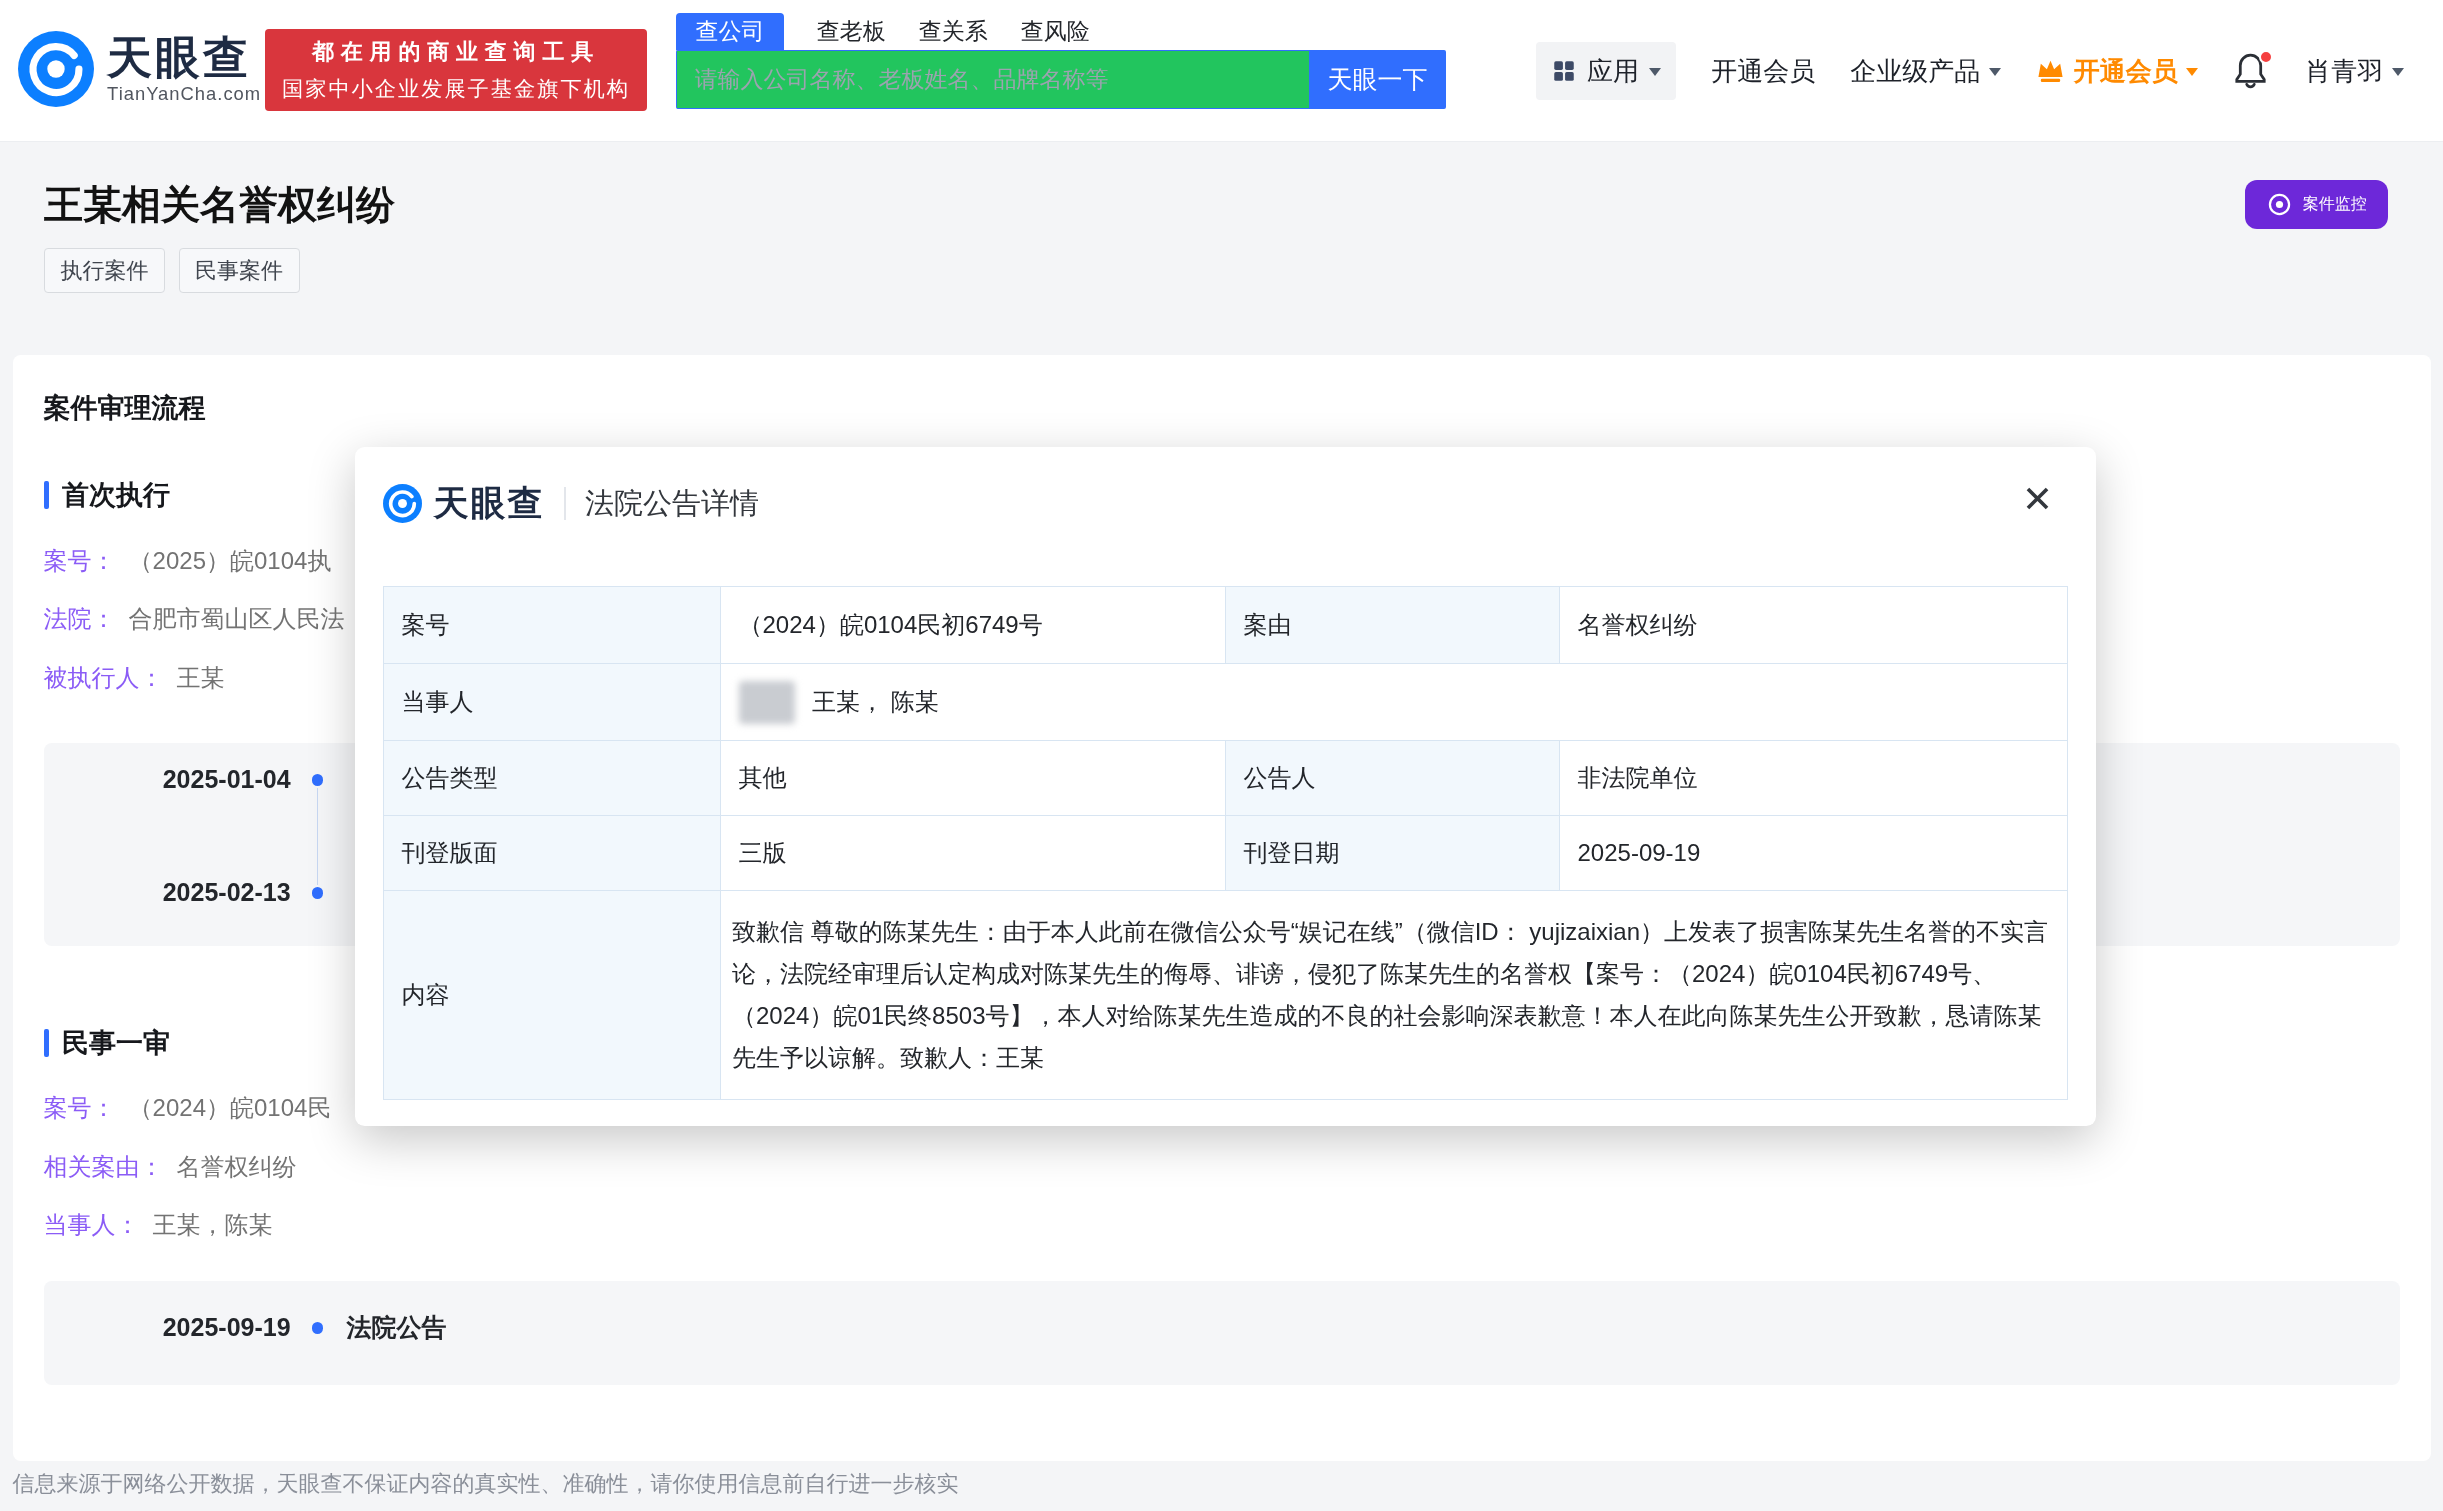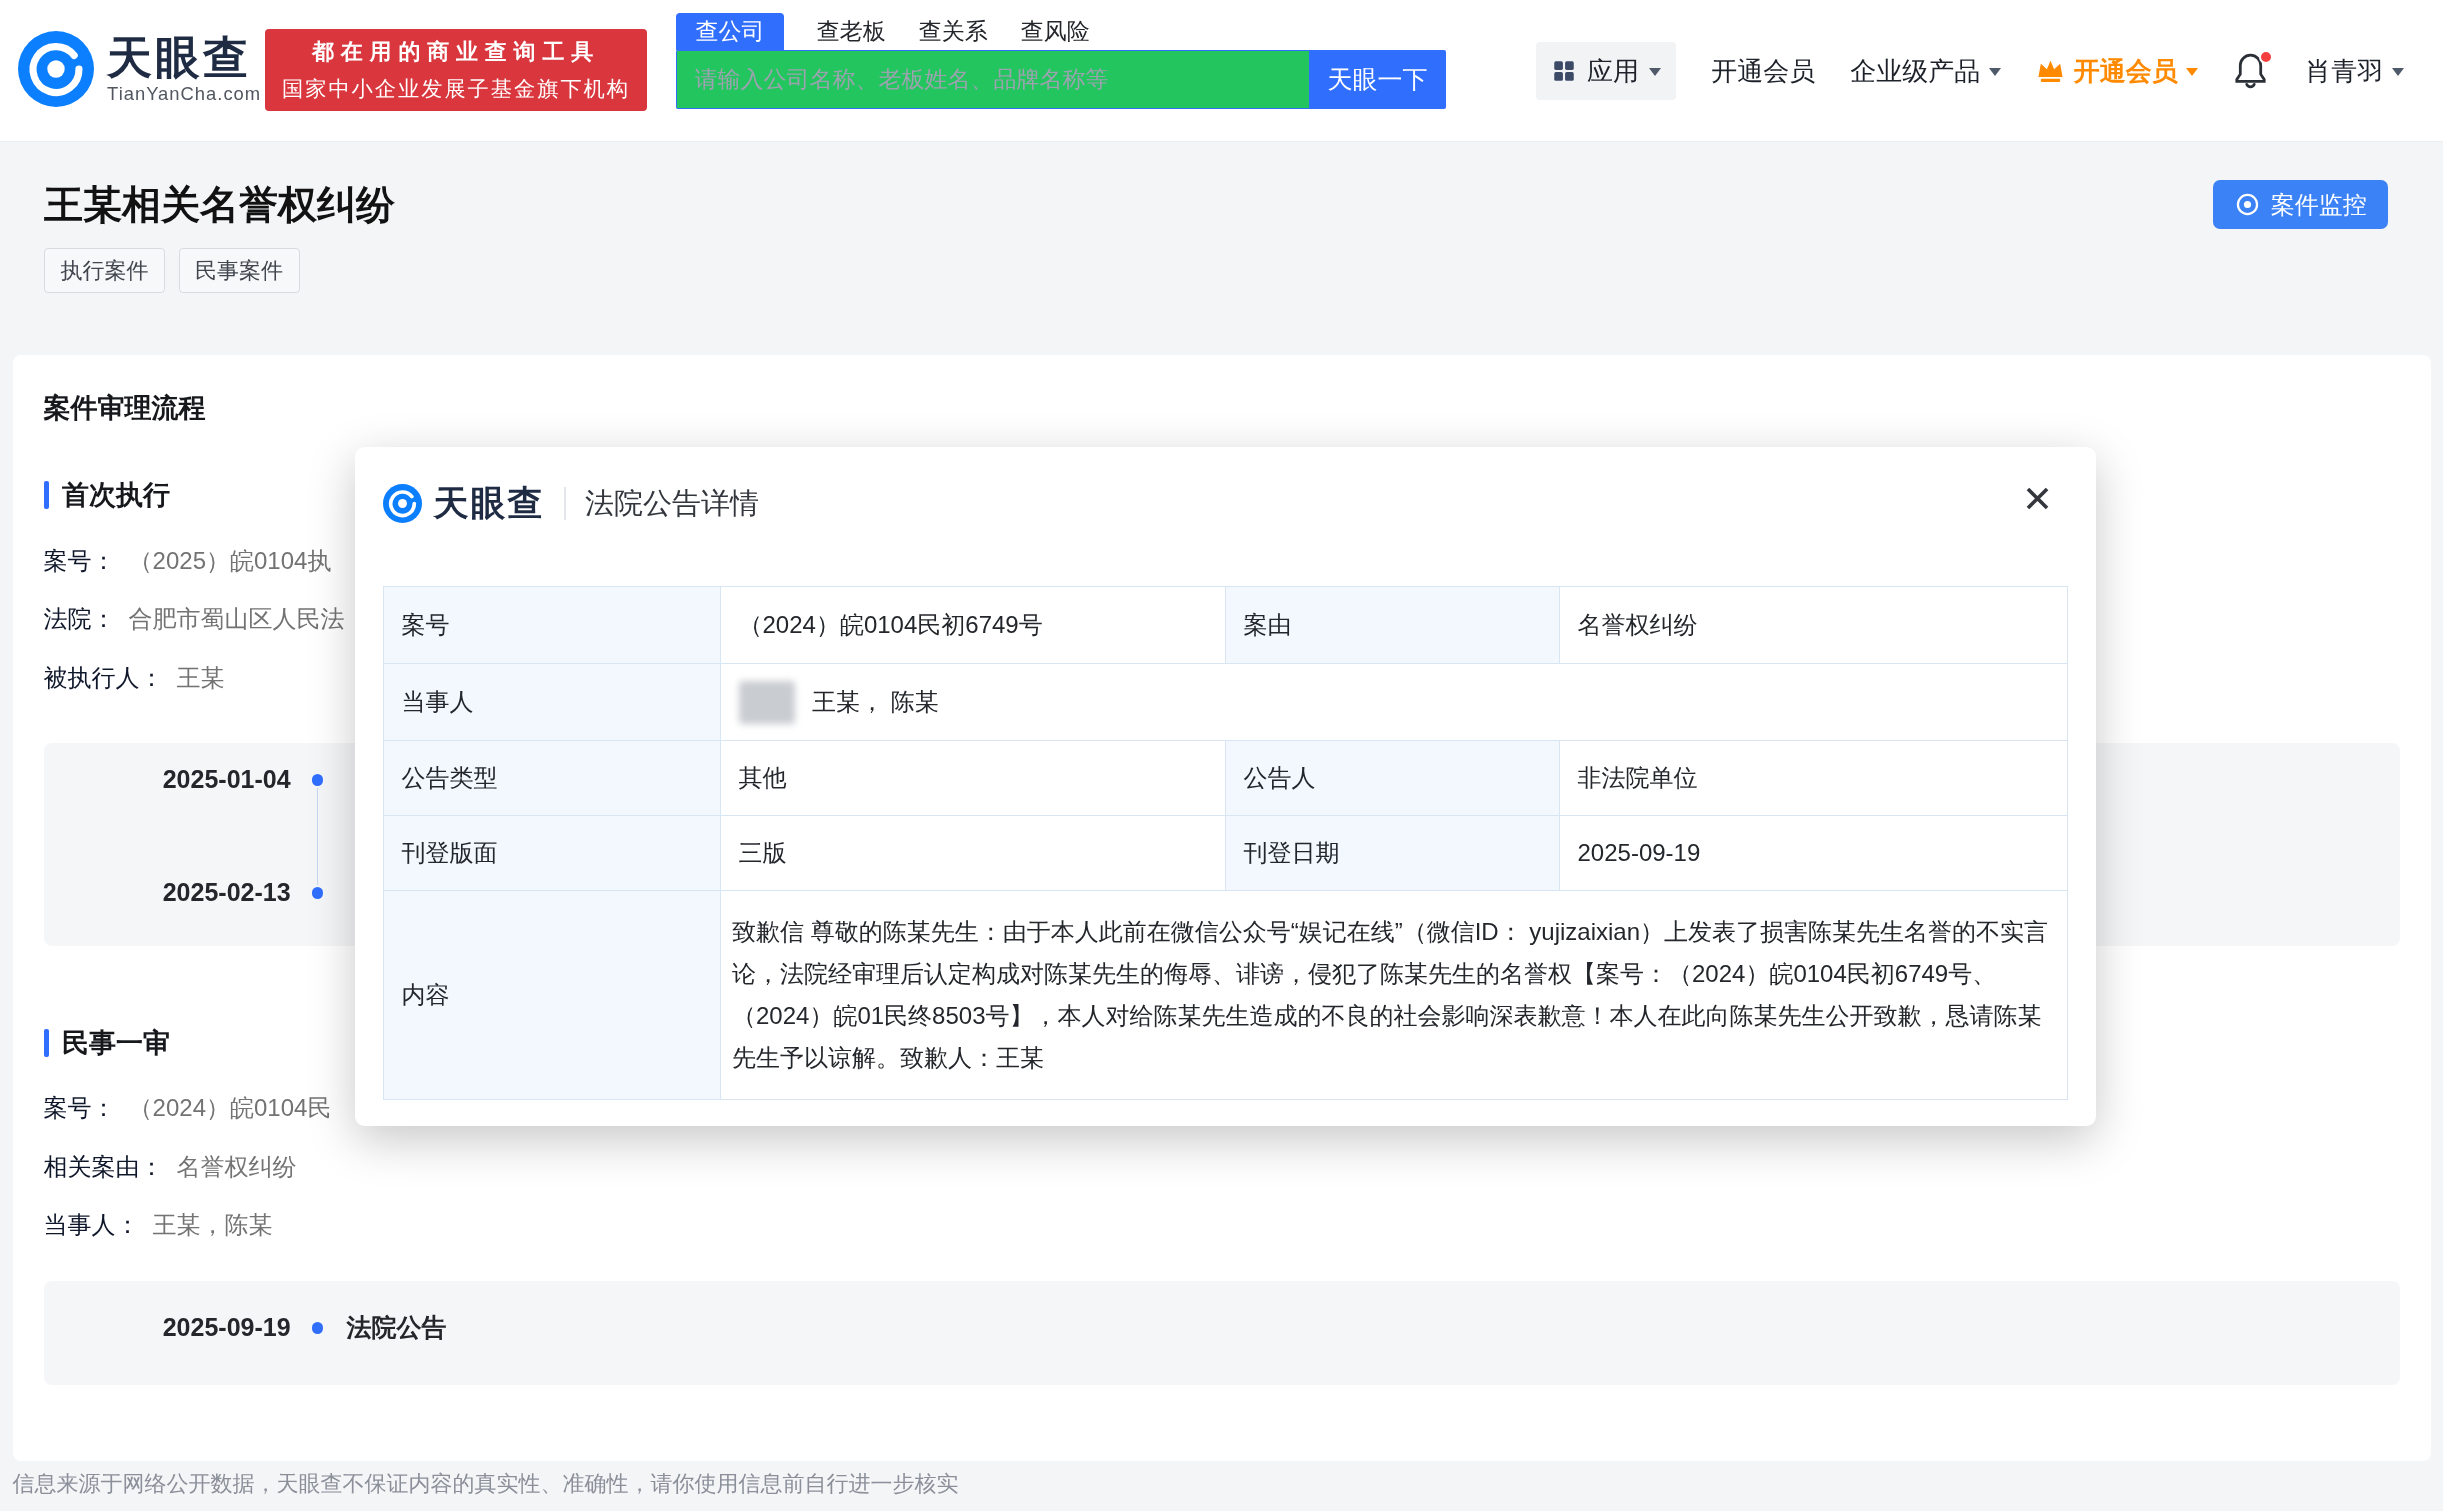--- a/index.html
+++ b/index.html
@@ -31,30 +31,30 @@
   .nav-item.vip .vip-label { color:#FF8A00; font-weight:600; }
   .caret { width:0; height:0; border-left:6.8px solid transparent; border-right:6.8px solid transparent; border-top:8.7px solid #4E5969; margin-top:2.9px; }
   .caret.orange { border-top-color:#FF8A00; }
   .bell { position:relative; cursor:pointer; width:37px; height:41px; }
   .bell .red-dot { position:absolute; top:-1px; right:-2.9px; width:14.6px; height:14.6px; border-radius:50%; background:#F53F3F; border:2.9px solid #fff; }
 
   
   .page-title { position:absolute; left:44px; top:178px; font-size:39px; font-weight:bold; color:#121212; }
   .tags { position:absolute; left:44px; top:248px; display:flex; gap:13.6px; }
   .tag { height:45px; line-height:43px; padding:0 15.5px; background:#F7F8FA; border:1px solid #D8DBDF; border-radius:3.9px; font-size:22px; color:#41464F; }
-  .monitor-btn { position:absolute; right:55px; top:180px; height:49px; background:#3b82f6; color:#fff; border:none; border-radius:7px; font-size:24px; display:flex; align-items:center; gap:9.7px; padding:0 21.3px; cursor:pointer; }
+  .monitor-btn { position:absolute; right:55px; top:180px; height:49px; background:#6d28d9; color:#fff; border:none; border-radius:12px; font-size:16px; display:flex; align-items:center; gap:9.7px; padding:0 21.3px; cursor:pointer; }
 
   .card { position:absolute; left:12.6px; top:355px; width:2418px; height:1106px; background:#fff; border-radius:7.8px; }
   .section-title { position:absolute; left:31px; top:35px; font-size:27px; font-weight:bold; color:#16181C; }
   .case-header { position:absolute; left:31px; display:flex; align-items:center; gap:12.6px; font-size:27px; font-weight:bold; color:#16181C; }
   .case-header .bar { width:5.8px; height:28px; background:#306EFE; border-radius:1.9px; }
   .case-header.c1 { top:122px; }
   .case-header.c2 { top:670px; }
   .field { position:absolute; left:31px; font-size:24px; white-space:nowrap; line-height:31px; }
-  .field .flabel { color:#0f172a; }
+  .field .flabel { color:#8b5cf6; }
   .field .fvalue { color:#737373; margin-left:13px; }
   .f10 { top:190px; } .f11 { top:248px; } .f12 { top:307px; }
   .f20 { top:737px; } .f21 { top:796px; } .f22 { top:854px; }
 
   .timeline { position:absolute; left:31px; width:2356px; background:#F5F6F8; border-radius:7.8px; }
   .timeline.t1 { top:388px; height:203px; }
   .timeline.t2 { top:926px; height:104px; }
   .tl-date { position:absolute; left:0; width:247px; text-align:right; font-size:25px; font-weight:bold; color:#23262B; line-height:29px; }
   .tl-dot { position:absolute; left:268px; width:11.6px; height:11.6px; border-radius:50%; background:#306EFE; }
   .tl-line { position:absolute; left:273px; width:1.9px; background:#C7D7F2; }

